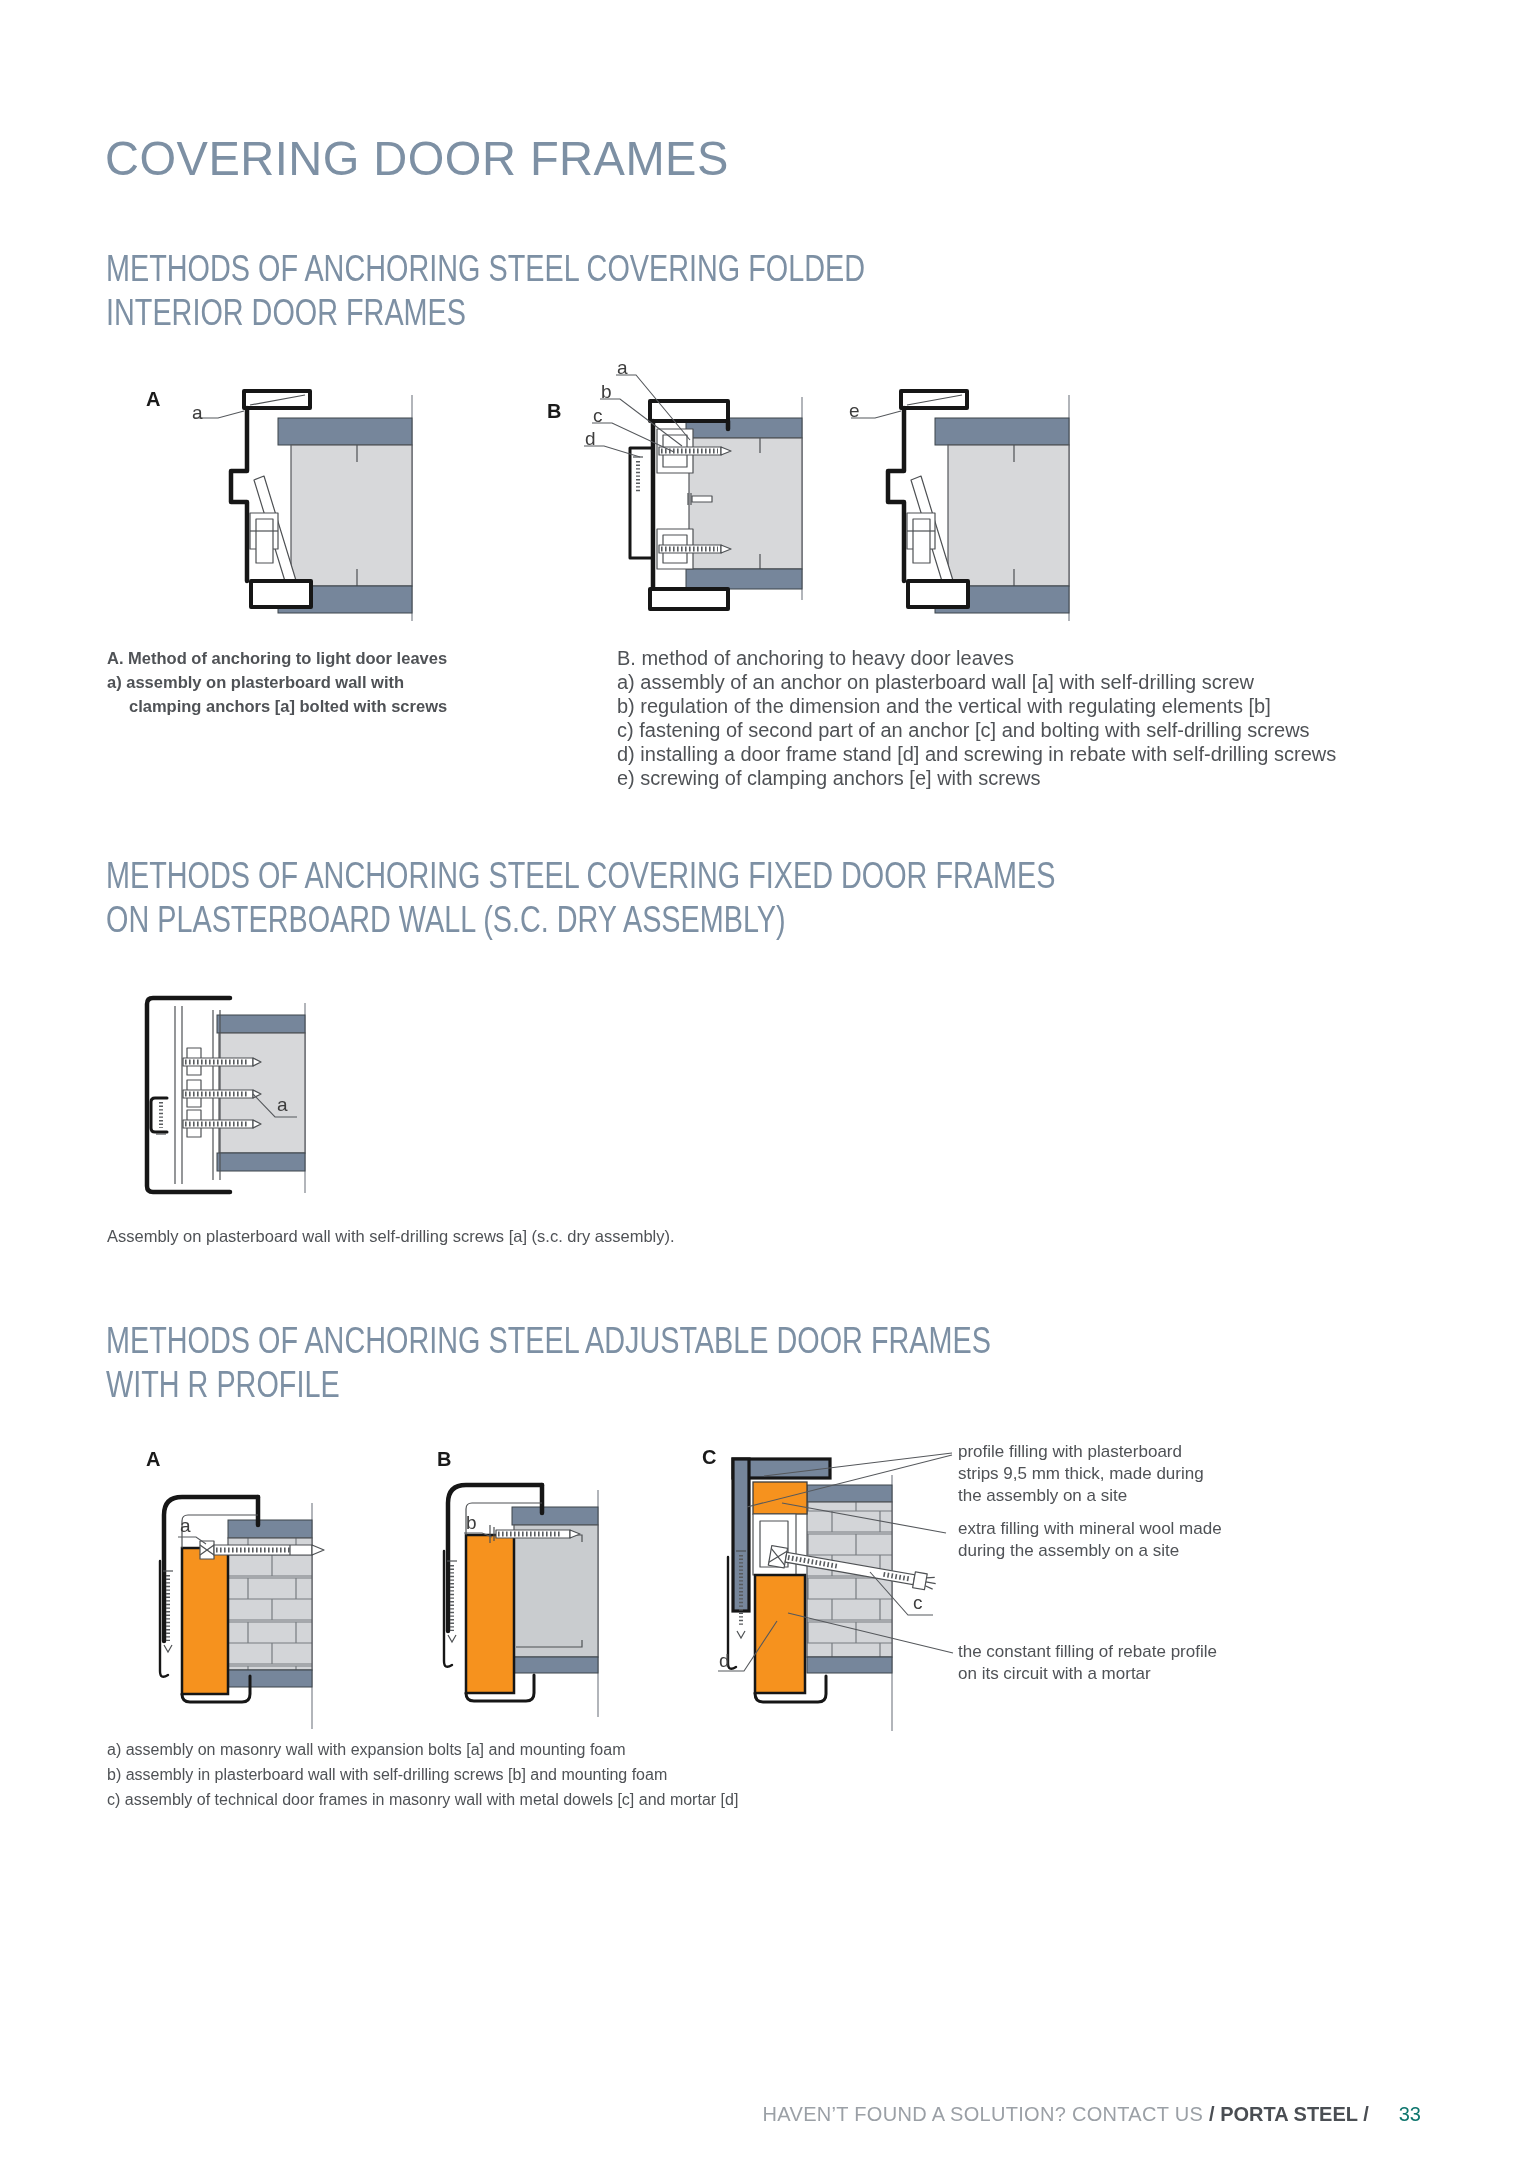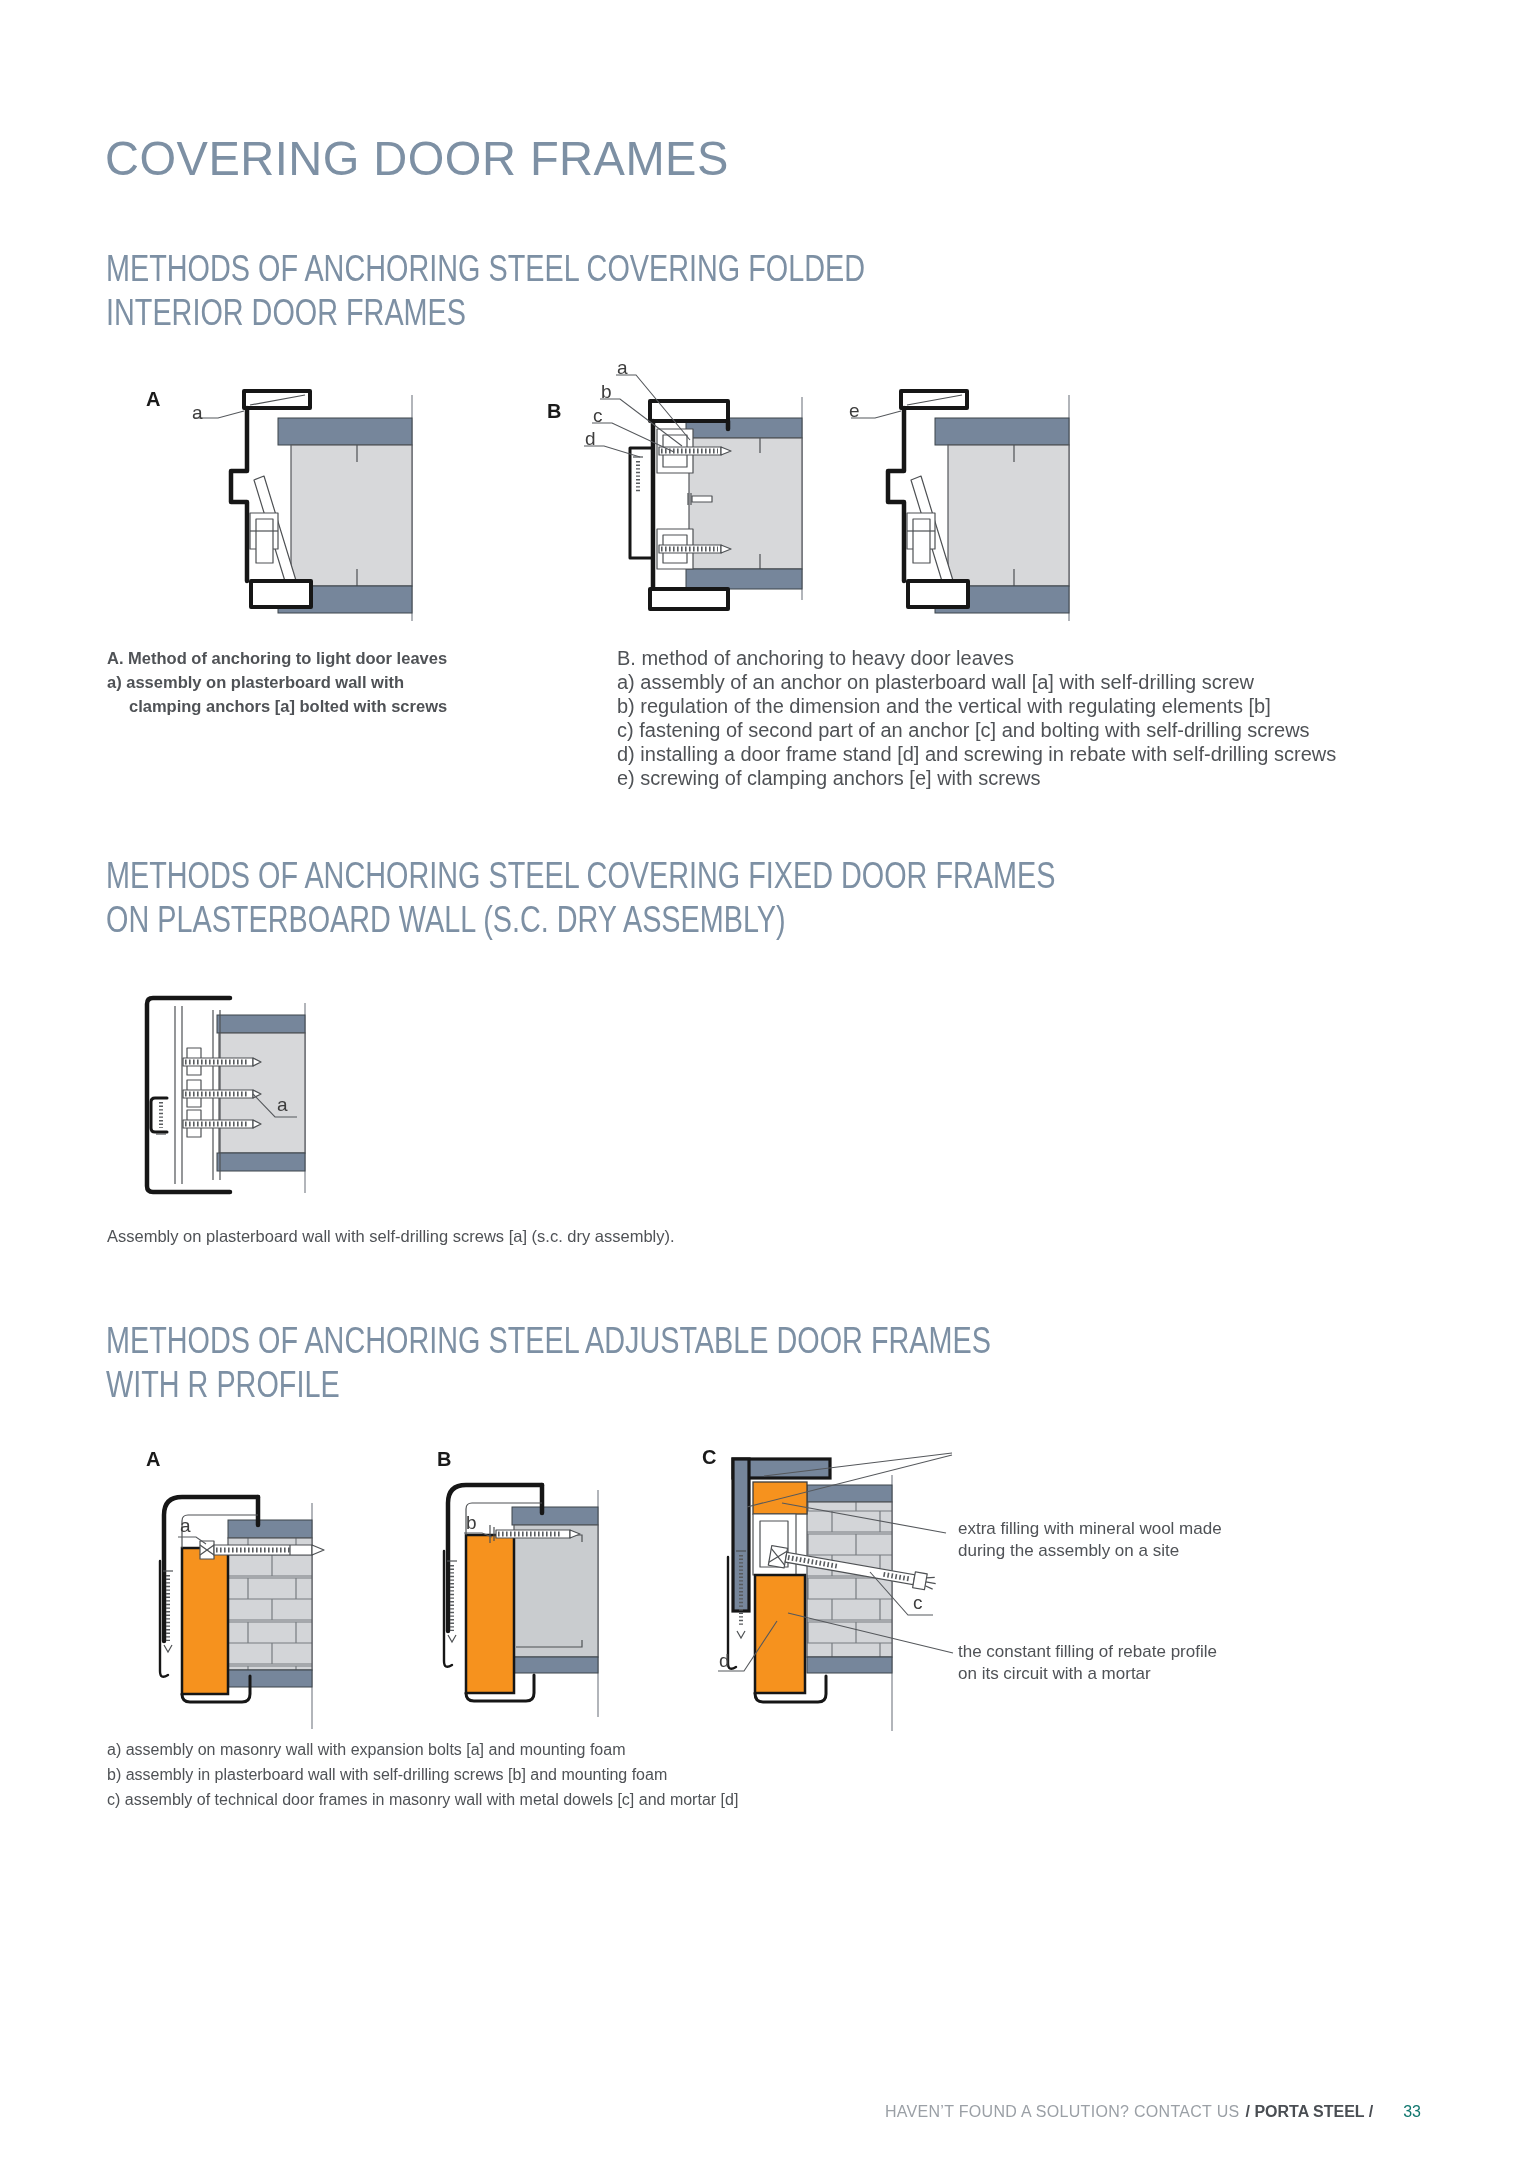--- a/index.html
+++ b/index.html
@@ -26,21 +26,21 @@
   .fig svg{display:block;width:100%;height:100%;}
   .fig-top-a{left:140px;top:385px;width:290px;height:245px;}
   .fig-top-b{left:540px;top:345px;width:270px;height:270px;}
   .fig-top-e{left:797px;top:385px;width:290px;height:245px;}
   .fig-fixed{left:135px;top:990px;width:190px;height:215px;}
   .fig-bot-a{left:140px;top:1445px;width:290px;height:290px;}
   .fig-bot-b{left:430px;top:1445px;width:290px;height:290px;}
   .fig-bot-c{left:700px;top:1445px;width:420px;height:300px;}
   .fig-label{position:absolute;font-weight:bold;font-size:20px;color:#1a1a1a;}
   .part-label{position:absolute;font-size:19px;color:#3d3d3d;}
-  .footer{position:absolute;top:2103px;right:106px;font-size:16px;display:flex;align-items:flex-end;}
+  .footer{position:absolute;top:2103px;right:106px;font-size:20px;display:flex;align-items:flex-end;}
   .footer .contact{color:#9ba0a6;letter-spacing:.3px;}
   .footer .brand{color:#4a4e53;font-weight:bold;margin-left:6px;}
   .footer .pnum{color:#0f766e;margin-left:30px;}
   
   svg .band{fill:var(--steel-blue);stroke:#3d444b;stroke-width:1;}
   svg .core{fill:var(--wall-gray);stroke:#55585c;stroke-width:1.2;}
   svg .coreB{fill:#c9cccf;stroke:#55585c;stroke-width:1.2;}
   svg .brickrect{stroke:#55585c;stroke-width:1.2;fill:url(#bricks);}
   svg .steel{stroke:#161616;stroke-width:4.5;fill:none;stroke-linejoin:round;stroke-linecap:round;}
   svg .steel3{stroke:#161616;stroke-width:3;fill:none;stroke-linejoin:round;stroke-linecap:round;}
@@ -305,20 +305,25 @@
       <path class="leader" d="M246,88 L82,58"></path>
       <path class="leader" d="M253,208 L88,168"></path>
       <path class="leader" d="M233,170 H208 L170,127"></path>
       <path class="leader" d="M18,226 H44 L77,176"></path>
     </svg>
   </div>
   <span class="fig-label" style="left:702px;top:1446px">C</span>
   <span class="part-label" style="left:913px;top:1592px">c</span>
   <span class="part-label" style="left:719px;top:1650px">d</span>
 
+  <div class="ann ann1">
+    <div>profile filling with plasterboard</div>
+    <div>strips 9,5 mm thick, made during</div>
+    <div>the assembly on a site</div>
+  </div>
   <div class="ann ann2">
     <div>extra filling with mineral wool made</div>
     <div>during the assembly on a site</div>
   </div>
   <div class="ann ann3">
     <div>the constant filling of rebate profile</div>
     <div>on its circuit with a mortar</div>
   </div>
 
   <div class="body-text cap3">

